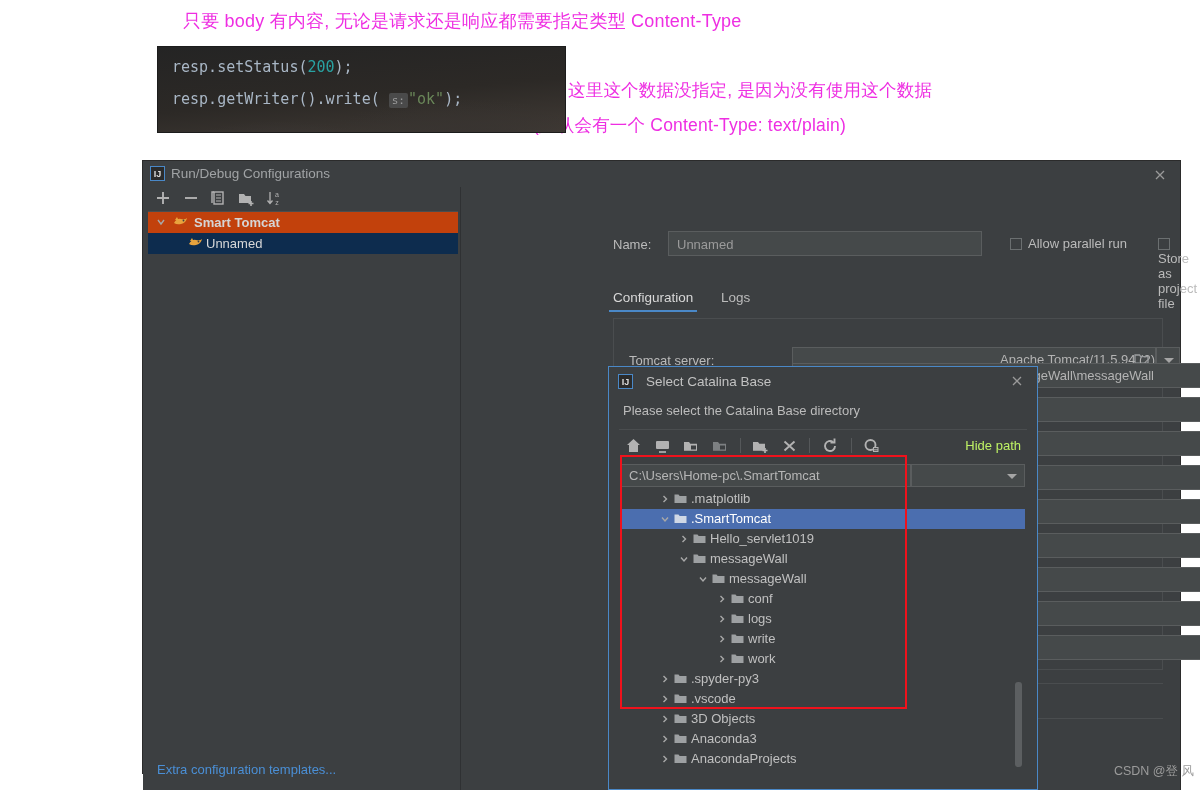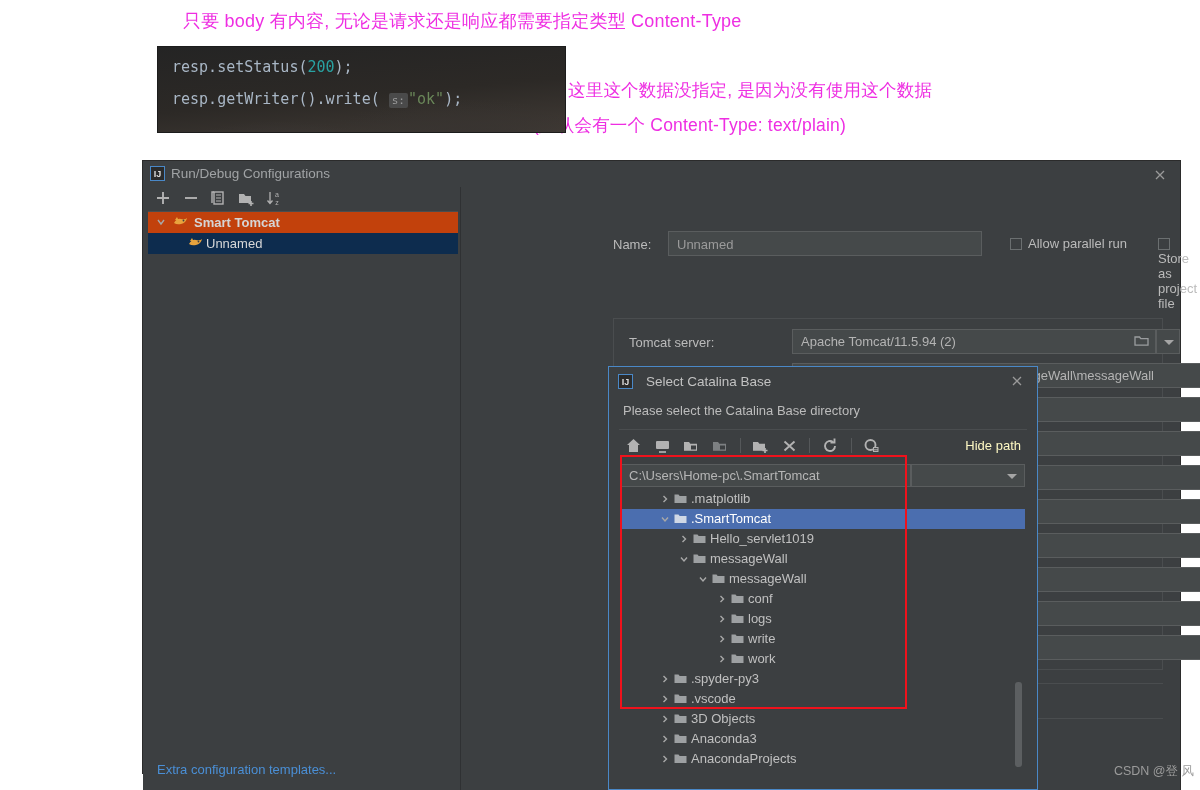--- a/index.html
+++ b/index.html
@@ -125,21 +125,21 @@
   }
   #sd-title{position:absolute;left:37px;top:7px;font-size:13.5px;color:#c2c2c2;}
   #sd-ij{position:absolute;left:9px;top:7px;}
   #sd-close{position:absolute;right:10px;top:5px;width:20px;height:18px;text-align:center;
     line-height:18px;color:#9a9a9a;font-size:14px;}
   #sd-sub{position:absolute;left:14px;top:36px;font-size:13px;color:#bcbcbc;}
   #sd-rule{position:absolute;left:10px;right:10px;top:62px;height:1px;background:#4a4d4f;}
   #sd-toolbar{position:absolute;left:12px;top:68px;right:10px;height:24px;}
   .sdtb{display:inline-block;width:25px;height:22px;position:relative;vertical-align:top;}
   .sdsep{display:inline-block;width:1px;height:15px;background:#55585a;vertical-align:top;margin:3px 4px 0 4px;}
-  #sd-hidepath{position:absolute;right:6px;top:3px;color:#fef9c3;font-size:13px;}
+  #sd-hidepath{position:absolute;right:6px;top:3px;color:#bef264;font-size:13px;}
   #sd-pathfield{
     position:absolute;left:12px;top:97px;width:290px;height:23px;background:#45494a;
     border:1px solid #5a5d5e;box-sizing:border-box;color:#b6b6b6;font-size:13px;
     line-height:22px;padding-left:7px;white-space:nowrap;overflow:hidden;
   }
   #sd-pathrest{position:absolute;left:302px;top:97px;right:12px;height:23px;background:#45494a;
     border:1px solid #5a5d5e;box-sizing:border-box;}
   #sd-pathcaret{position:absolute;right:7px;top:9px;width:0;height:0;
     border-left:5px solid transparent;border-right:5px solid transparent;border-top:5px solid #a5a5a5;}
   #sd-tree{
@@ -267,25 +267,29 @@
       <span id="name-label">Name:</span>
       <div id="name-input">Unnamed</div>
 
       <div class="ck" id="ck-parallel">
         <span class="box"></span><span class="t">Allow parallel run</span>
       </div>
       <div class="ck" id="ck-store">
         <span class="box"></span><span class="t">Store as project file</span>
       </div>
 
+      <div id="tabs">
+        <span class="tab active">Configuration</span>
+        <span class="tab">Logs</span>
+      </div>
       <div id="tabs-line"></div>
 
       <div id="formbox">
 
-        <div class="frow" style="top:10px;">
+        <div class="frow" style="top:28px;text-align:right;">
           <span class="flabel">Tomcat server:</span>
           <div class="ffield" style="top:0;width:364px;">
             <span>Apache Tomcat/11.5.94 (2)</span>
             <span class="trail">
                 <svg width="15" height="13" viewBox="0 0 15 13">
                   <path d="M1 3 h4.5 l1.3 1.7 H14 v6.5 H1 Z" fill="none" stroke="#9a9d9f" stroke-width="1.3"></path>
                 </svg>
               </span>
           </div>
           <div class="fdrop" style="left:542px;top:0;">

